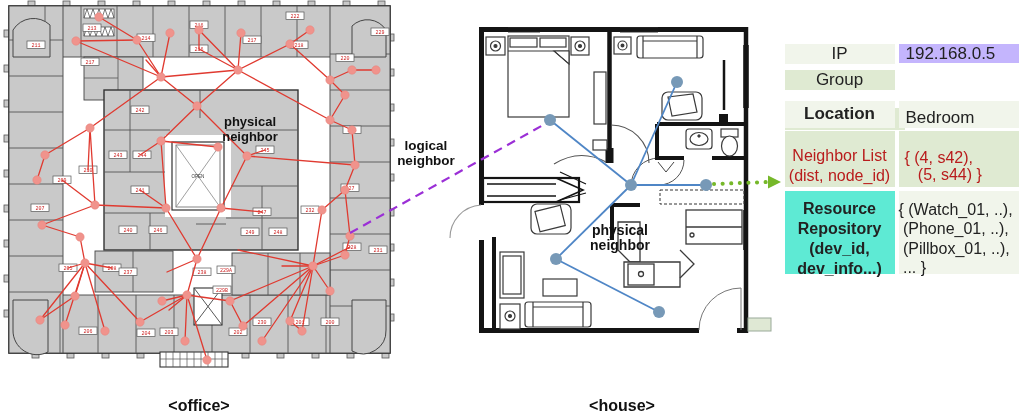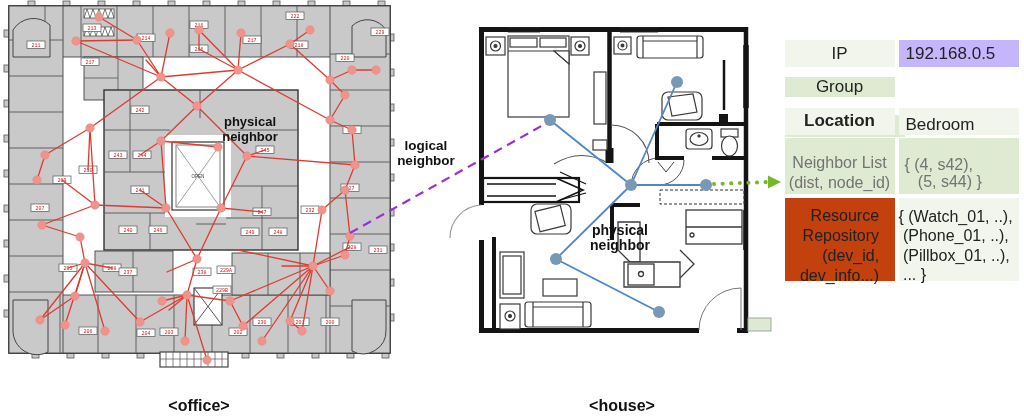--- a/index.html
+++ b/index.html
@@ -578,37 +578,37 @@
 <g>
 <line x1="714" y1="184" x2="768" y2="182" stroke="#76b82a" stroke-width="4" stroke-dasharray="0.1,8.5" stroke-linecap="round"></line>
 <path d="M768,175.5 L781,182 L768,188.5 Z" fill="#76b82a"></path>
 </g>
 </svg>
 
 <div class="abs" style="left:784.5px;top:36px;width:234.5px;">
 <div style="margin-top:4px">
 
 
-<div style="display:flex;height:27px;margin-bottom:10px;font-size:17px;color:#222;white-space:nowrap;">
+<div style="display:flex;height:27px;margin-bottom:3px;font-size:17px;color:#222;white-space:nowrap;align-items:center;">
 <div style="background:#f1f5eb;width:110px;margin-right:4px;display:flex;align-items:center;justify-content:center;text-align:center;line-height:20px;padding-top:0px;box-sizing:border-box;">IP</div>
 <div style="background:#c4b5fd;width:120.5px;display:flex;align-items:center;padding-left:7px;line-height:19.5px;overflow:visible;padding-top:0px;box-sizing:border-box;">192.168.0.5</div>
 </div>
 
 <div style="display:flex;height:27px;margin-bottom:3.5px;font-size:17px;color:#222;white-space:nowrap;flex-direction:column;">
 <div style="background:#dfead2;width:110px;margin-right:4px;display:flex;align-items:center;justify-content:center;text-align:center;line-height:20px;padding-top:0px;box-sizing:border-box;">Group</div>
 <div style="background:#dfead2;width:120.5px;display:flex;align-items:center;padding-left:7px;line-height:19.5px;overflow:visible;padding-top:2px;box-sizing:border-box;margin-top:18px;">HOME</div>
 </div>
 
 <div style="display:flex;height:27px;margin-bottom:3.5px;font-size:17px;color:#222;white-space:nowrap;">
 <div style="background:#f1f5eb;width:110px;margin-right:4px;display:flex;align-items:center;justify-content:center;text-align:center;line-height:20px;padding-top:0px;box-sizing:border-box;font-weight:bold;">Location</div>
 <div style="background:#f1f5eb;width:120.5px;display:flex;align-items:center;padding-left:7px;line-height:19.5px;overflow:visible;padding-top:8px;box-sizing:border-box;">Bedroom</div>
 </div>
 
-<div style="display:flex;height:56px;margin-bottom:3.5px;font-size:16px;color:#737373;white-space:nowrap;">
+<div style="display:flex;height:56px;margin-bottom:3.5px;font-size:16px;color:#b91c1c;white-space:nowrap;">
 <div style="background:#dfead2;width:110px;margin-right:4px;display:flex;align-items:center;justify-content:center;text-align:center;line-height:20px;padding-top:13px;box-sizing:border-box;">Neighbor List<br>(dist, node_id)</div>
 <div style="background:#dfead2;width:120.5px;display:flex;align-items:center;padding-left:6px;line-height:17px;overflow:visible;padding-top:13px;box-sizing:border-box;">{ (4, s42),<br>&nbsp;&nbsp;&nbsp;(5, s44) }</div>
 </div>
 
 <div style="display:flex;height:83px;margin-bottom:3.5px;font-size:16px;color:#222;white-space:nowrap;">
-<div style="background:#c2410c;width:110px;margin-right:4px;display:flex;align-items:center;justify-content:center;text-align:right;line-height:20px;padding-top:13px;box-sizing:border-box;">Resource<br>Repository<br>(dev_id,<br>dev_info...)</div>
+<div style="background:#5eead4;width:110px;margin-right:4px;display:flex;align-items:center;justify-content:center;text-align:center;line-height:20px;padding-top:13px;box-sizing:border-box;font-weight:bold;">Resource<br>Repository<br>(dev_id,<br>dev_info...)</div>
 <div style="background:#f1f5eb;width:120.5px;display:flex;align-items:center;padding-left:0px;line-height:19.5px;overflow:visible;padding-top:13px;box-sizing:border-box;">{ (Watch_01, ..),<br>&nbsp;(Phone_01, ..),<br>&nbsp;(Pillbox_01, ..),<br>&nbsp;... }</div>
 </div>
 </div>
   </div>
 </body></html>

